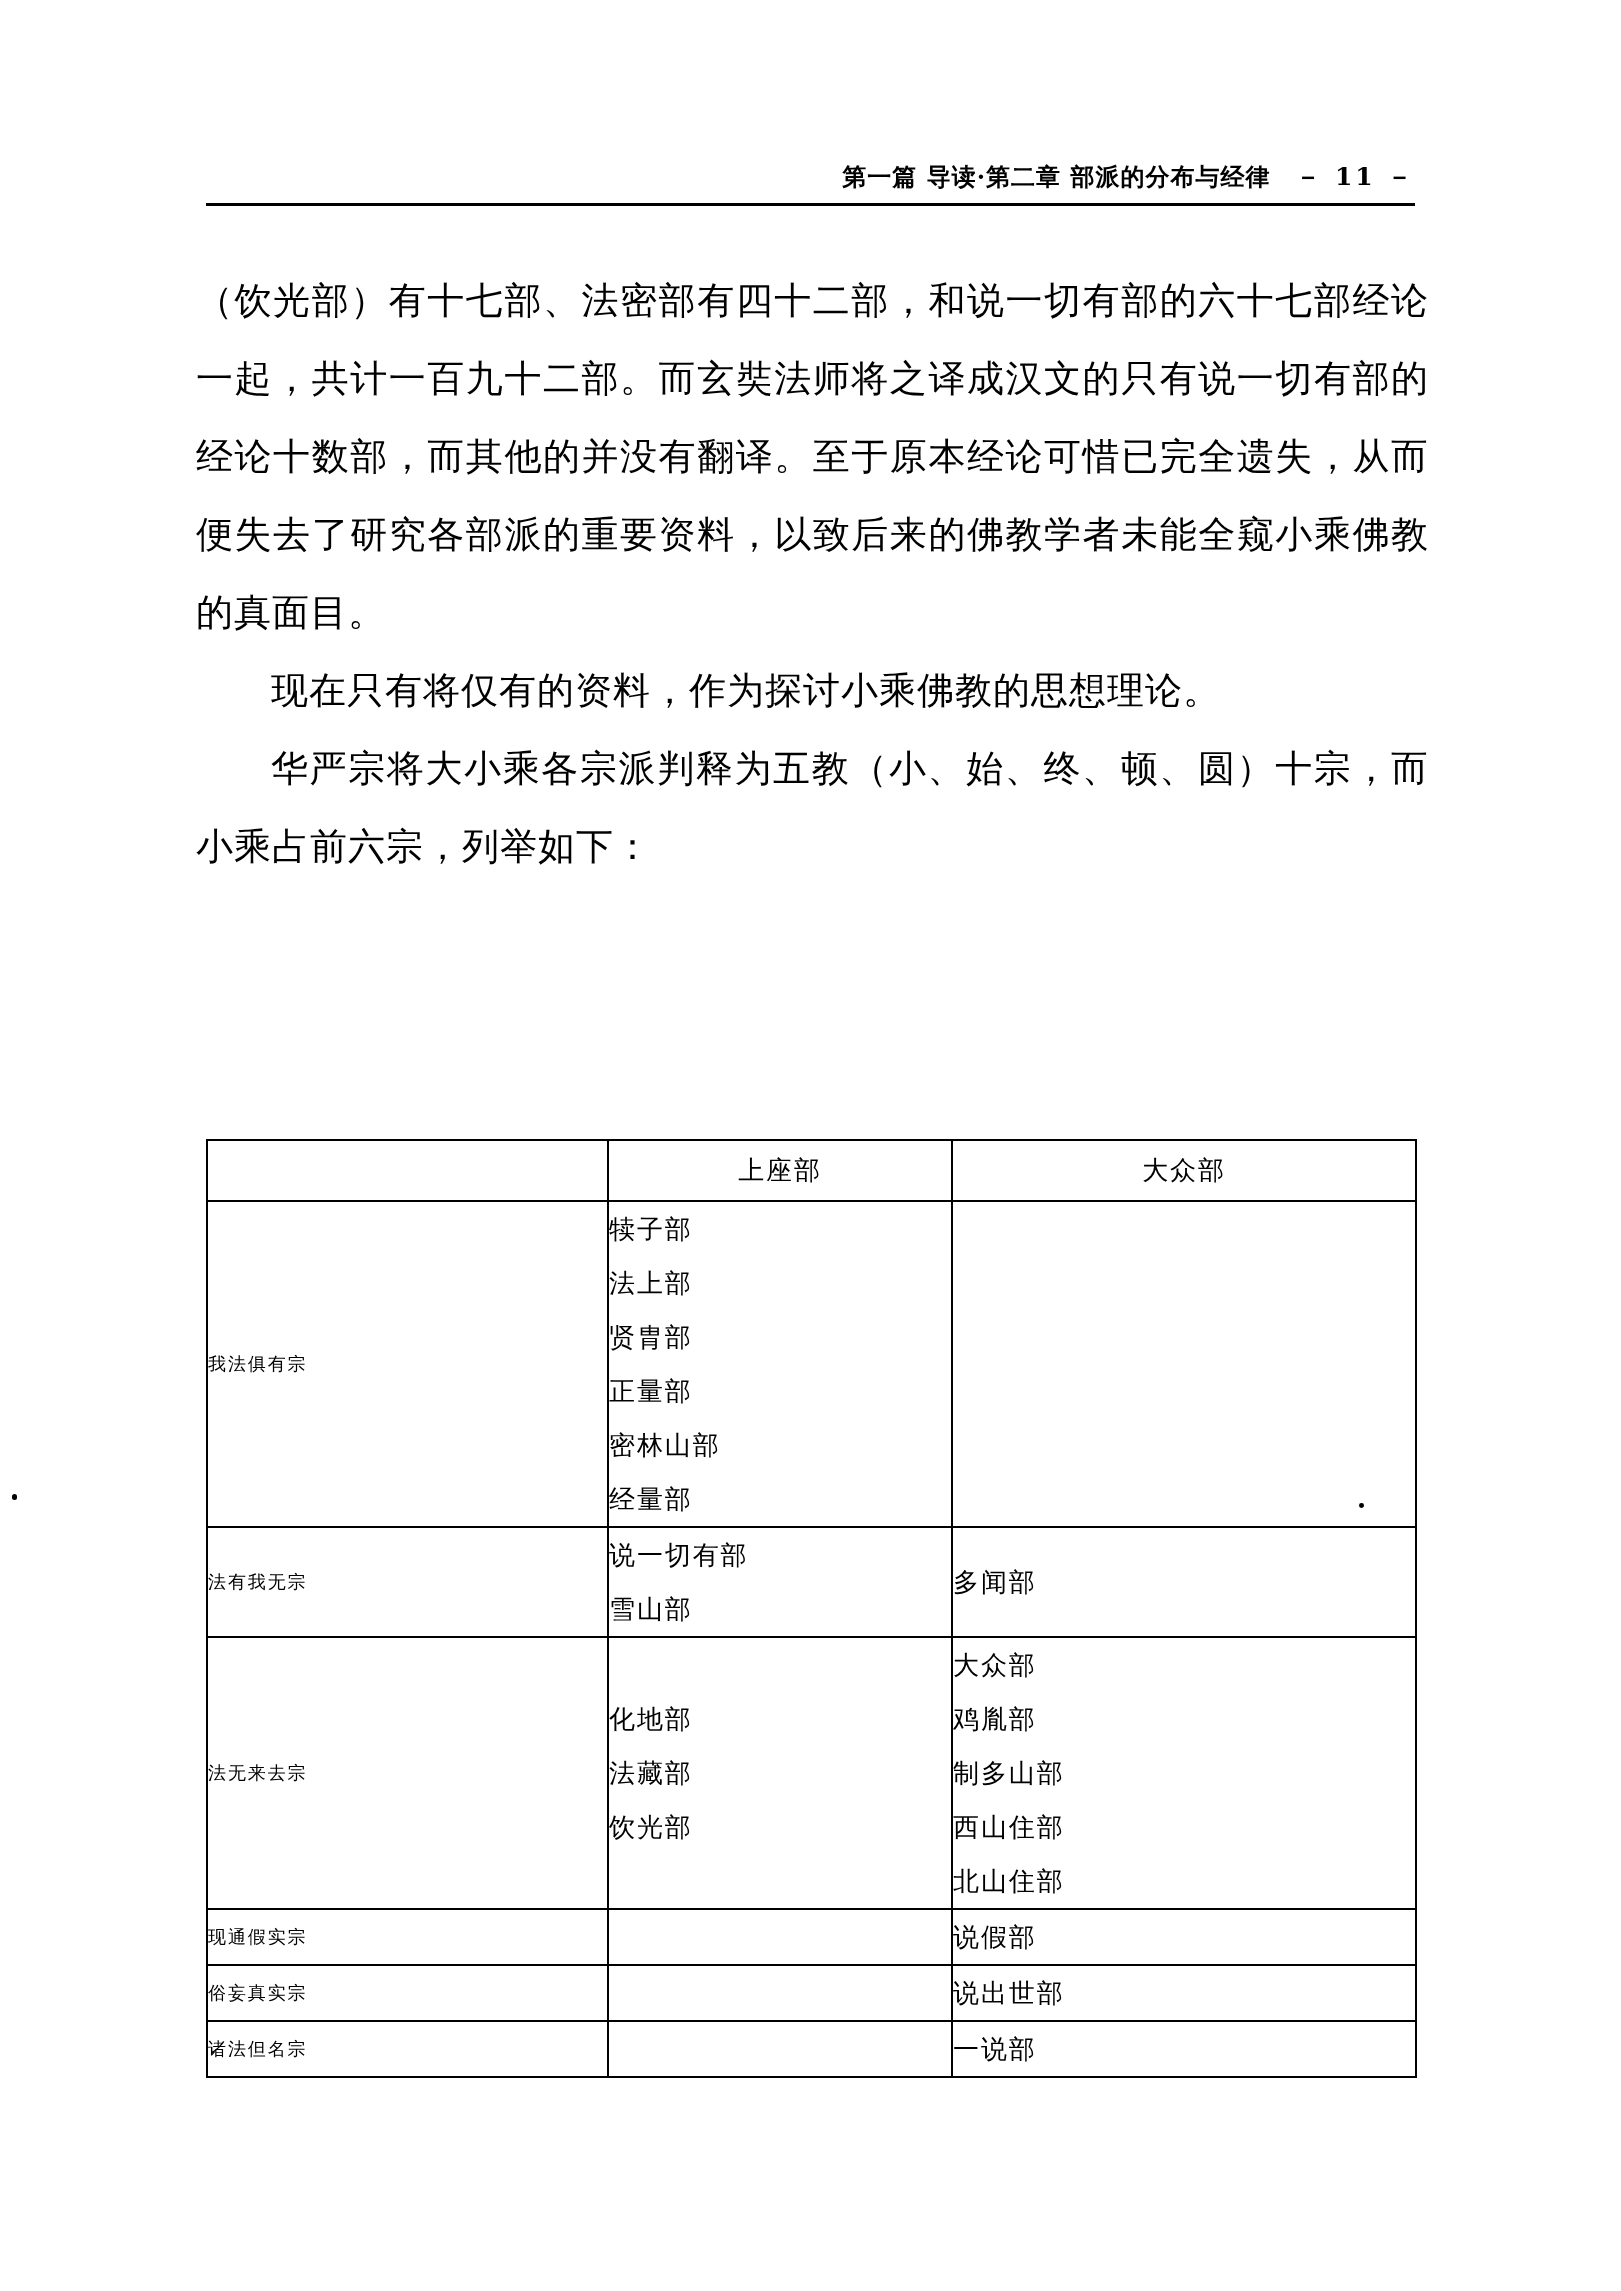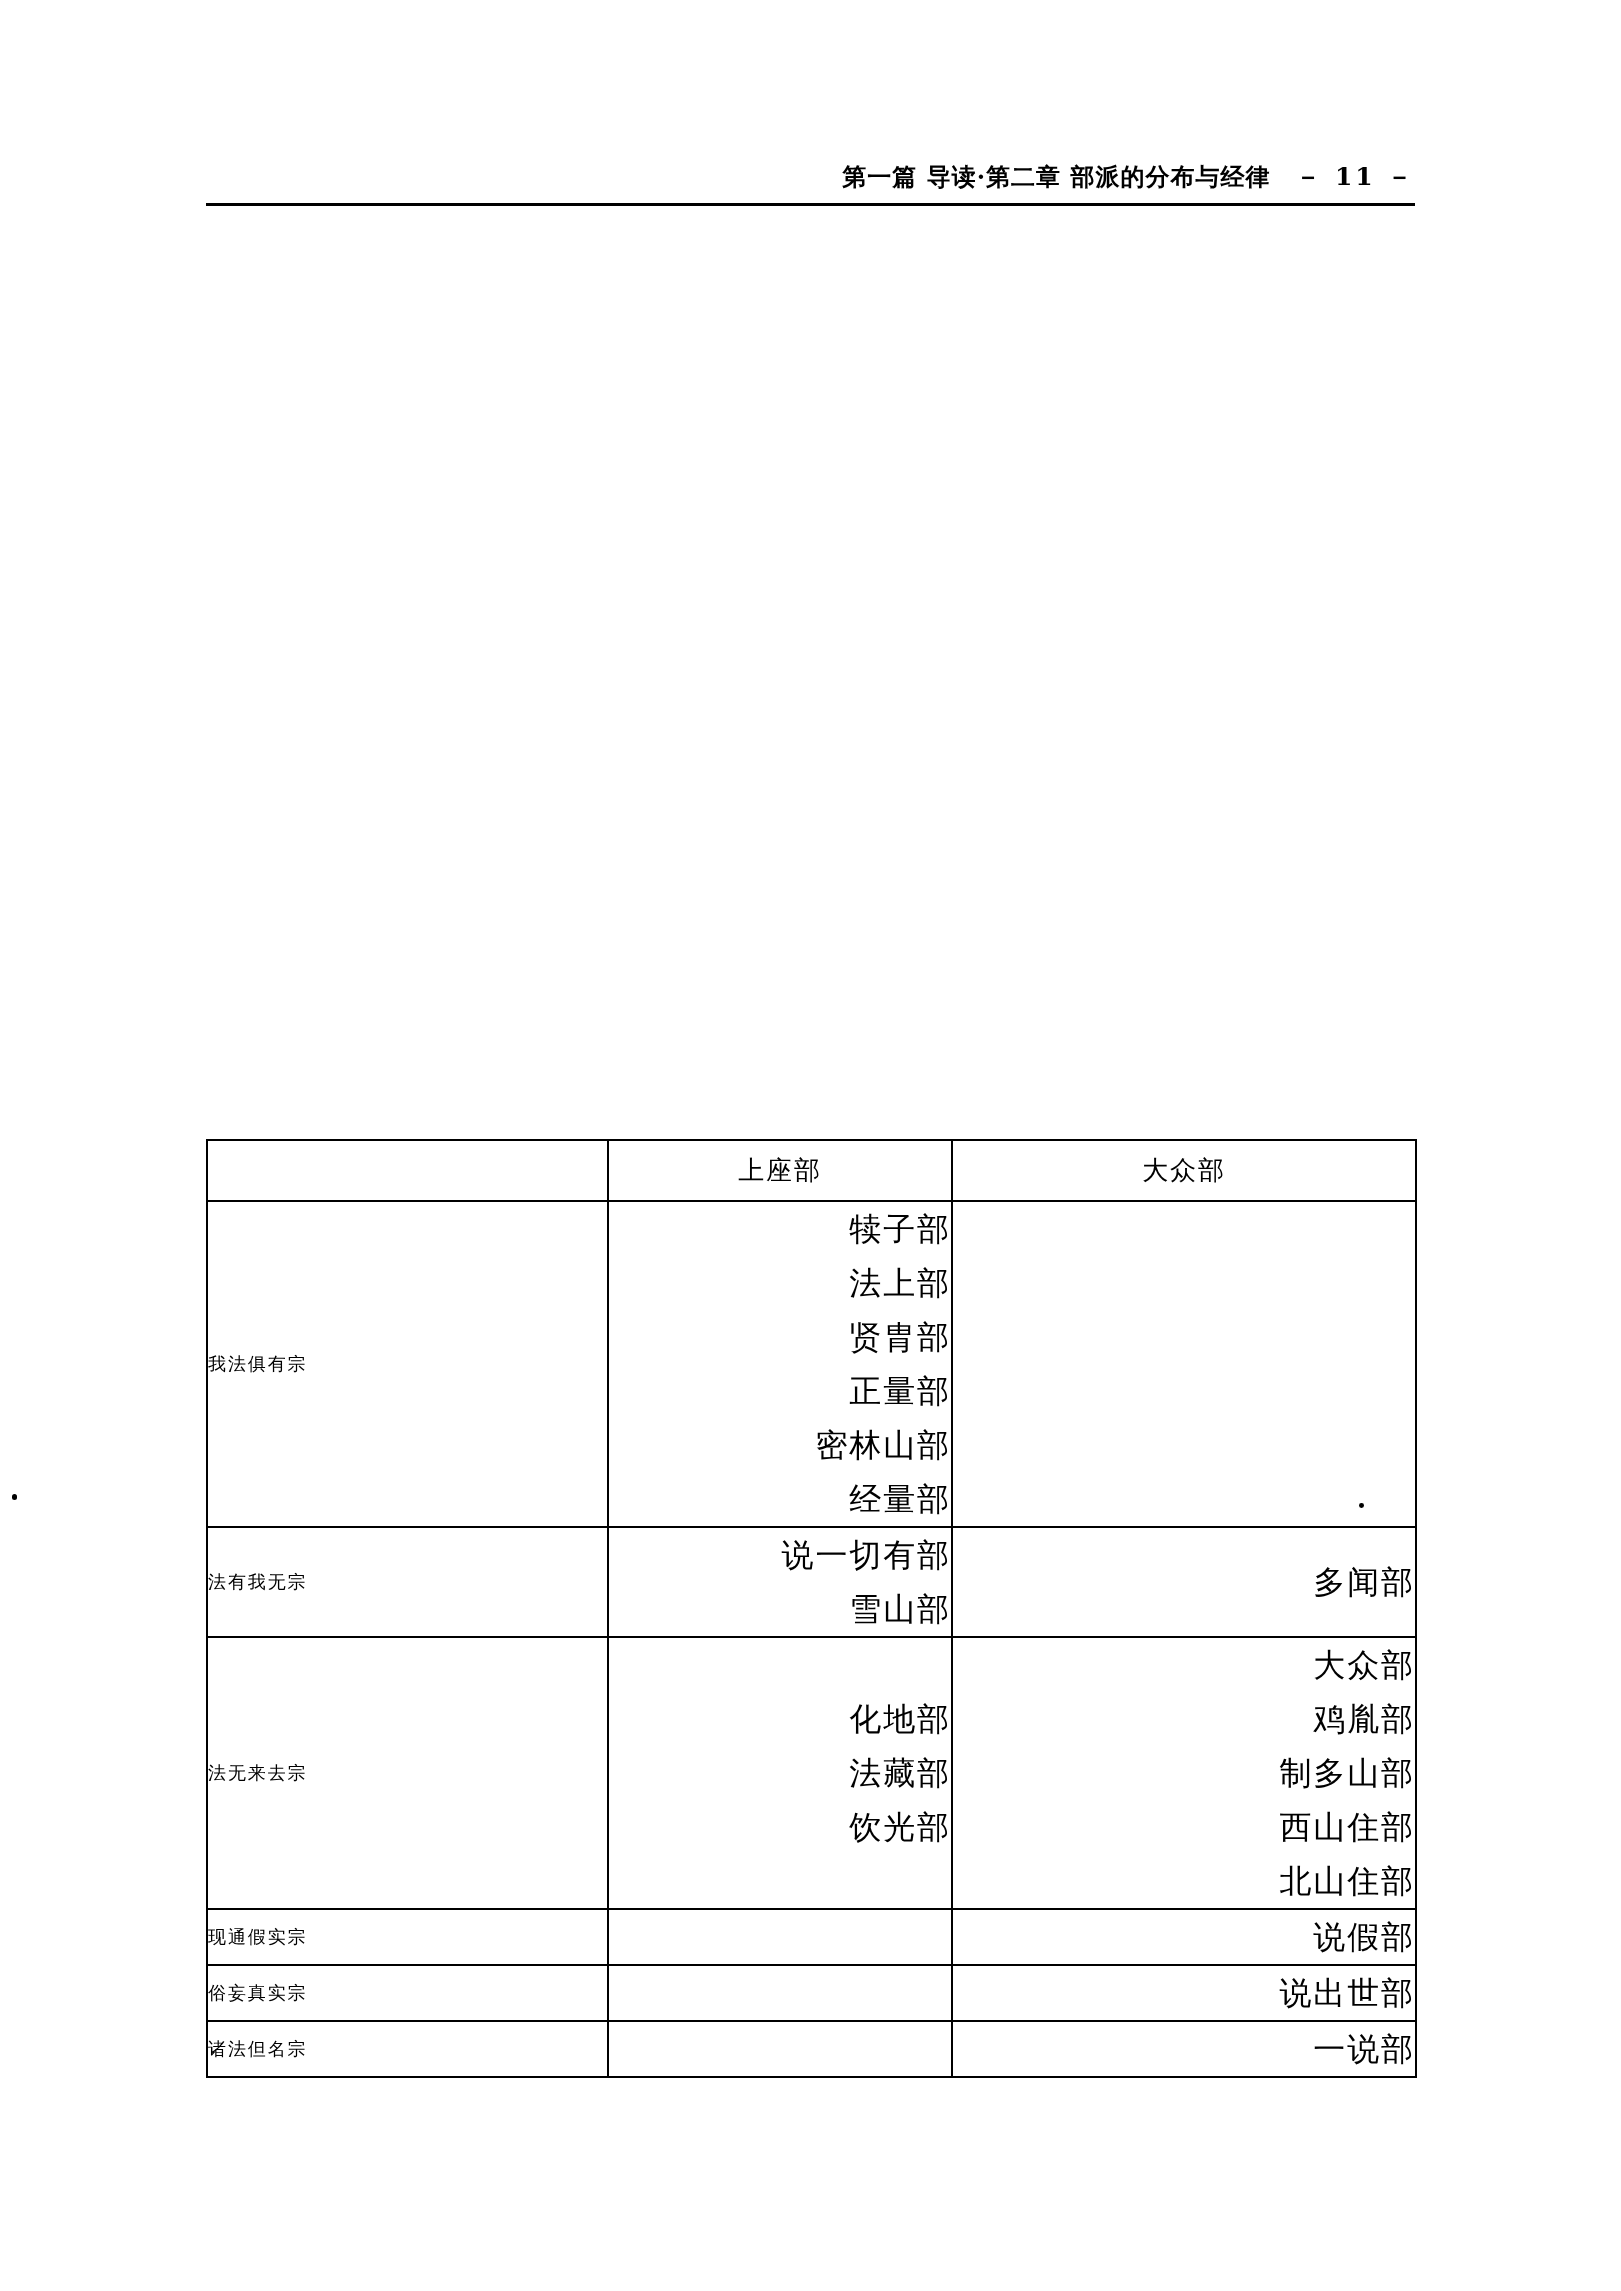--- a/index.html
+++ b/index.html
@@ -106,24 +106,23 @@
     letter-spacing: 1.9px;
     margin-top: 35px;
   }
   .lbl-cell {
     padding-left: 23px;
     font-size: 18px;
     letter-spacing: 1.9px;
   }
   .list-cell {
     padding: 13.4px 0 13.4px 23px;
-    font-size: 32px;
+    font-size: 26px;
     letter-spacing: 1.9px;
     vertical-align: middle;
-    text-align: right;
   }
   .list-cell .item {
     line-height: 54px;
     white-space: nowrap;
   }
   .short-row .lbl-cell,
   .short-row .list-cell {
     height: 54px;
     padding-top: 0;
     padding-bottom: 0;
@@ -153,20 +152,25 @@
 <body>
 
 <div class="page">
 
   <div class="header">
     <span class="head-title">第一篇 导读·第二章 部派的分布与经律</span>
     <span class="head-page">－ 11 －</span>
   </div>
   <div class="rule"></div>
 
+  <div class="body-text">
+    <p class="para">（饮光部）有十七部、法密部有四十二部，和说一切有部的六十七部经论一起，共计一百九十二部。而玄奘法师将之译成汉文的只有说一切有部的经论十数部，而其他的并没有翻译。至于原本经论可惜已完全遗失，从而便失去了研究各部派的重要资料，以致后来的佛教学者未能全窥小乘佛教的真面目。</p>
+    <p class="para indent">现在只有将仅有的资料，作为探讨小乘佛教的思想理论。</p>
+    <p class="para indent">华严宗将大小乘各宗派判释为五教（小、始、终、顿、圆）十宗，而小乘占前六宗，列举如下：</p>
+  </div>
 
   <div class="stray-left"></div>
   <div class="stray-right"></div>
 
   <div class="table-wrap">
     <table class="sect">
       <colgroup>
         <col class="col1">
           <col class="col2">
           <col class="col3">

